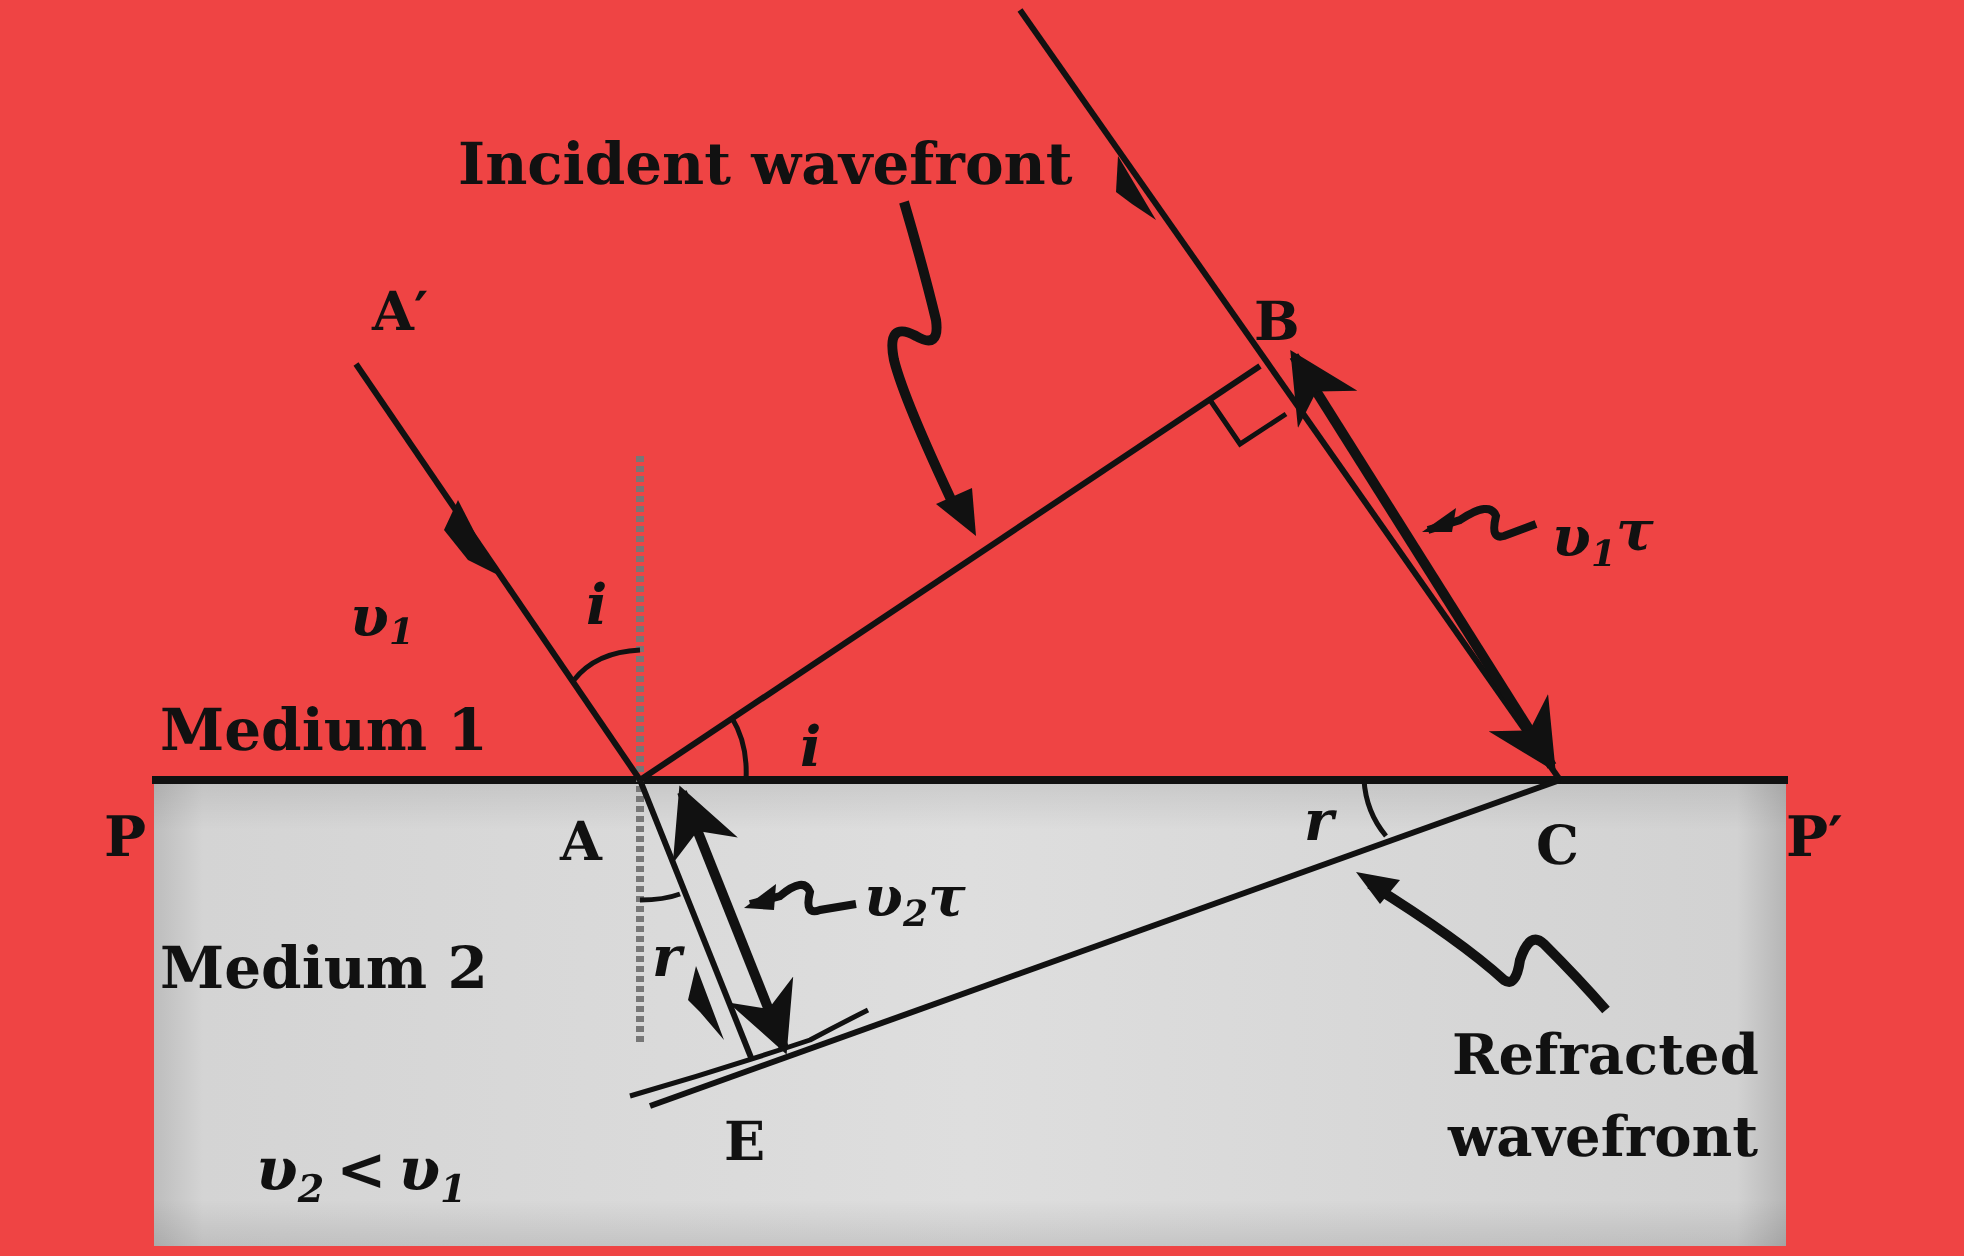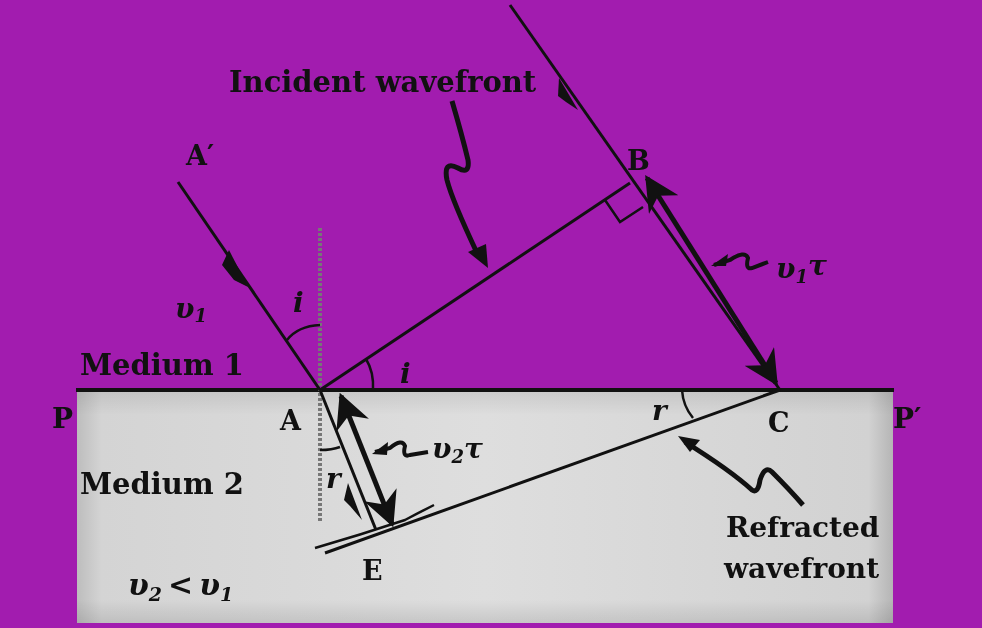--- a/index.html
+++ b/index.html
@@ -1,16 +1,16 @@
 <!DOCTYPE html>
 <html><head>
 <meta charset="utf-8">
 <style>
   html, body { margin:0; padding:0; background:#fbfbfb; }
-  #wrap { position:relative; width:982px; height:628px; overflow:hidden; background:#a21caf; }
+  #wrap { position:relative; width:982px; height:628px; overflow:hidden; background:#ef4444; }
   svg { position:absolute; left:0; top:0; }
   .lbl { font-family:"DejaVu Serif", "Liberation Serif", serif; fill:#111; font-weight:bold; }
   .ital { font-family:"DejaVu Serif", "Liberation Serif", serif; fill:#111; font-style:italic; font-weight:bold; }
 </style>
 </head>
 <body>
 
 <div id="wrap">
 <svg width="982" height="628" viewBox="0 0 982 628">
   <defs>

